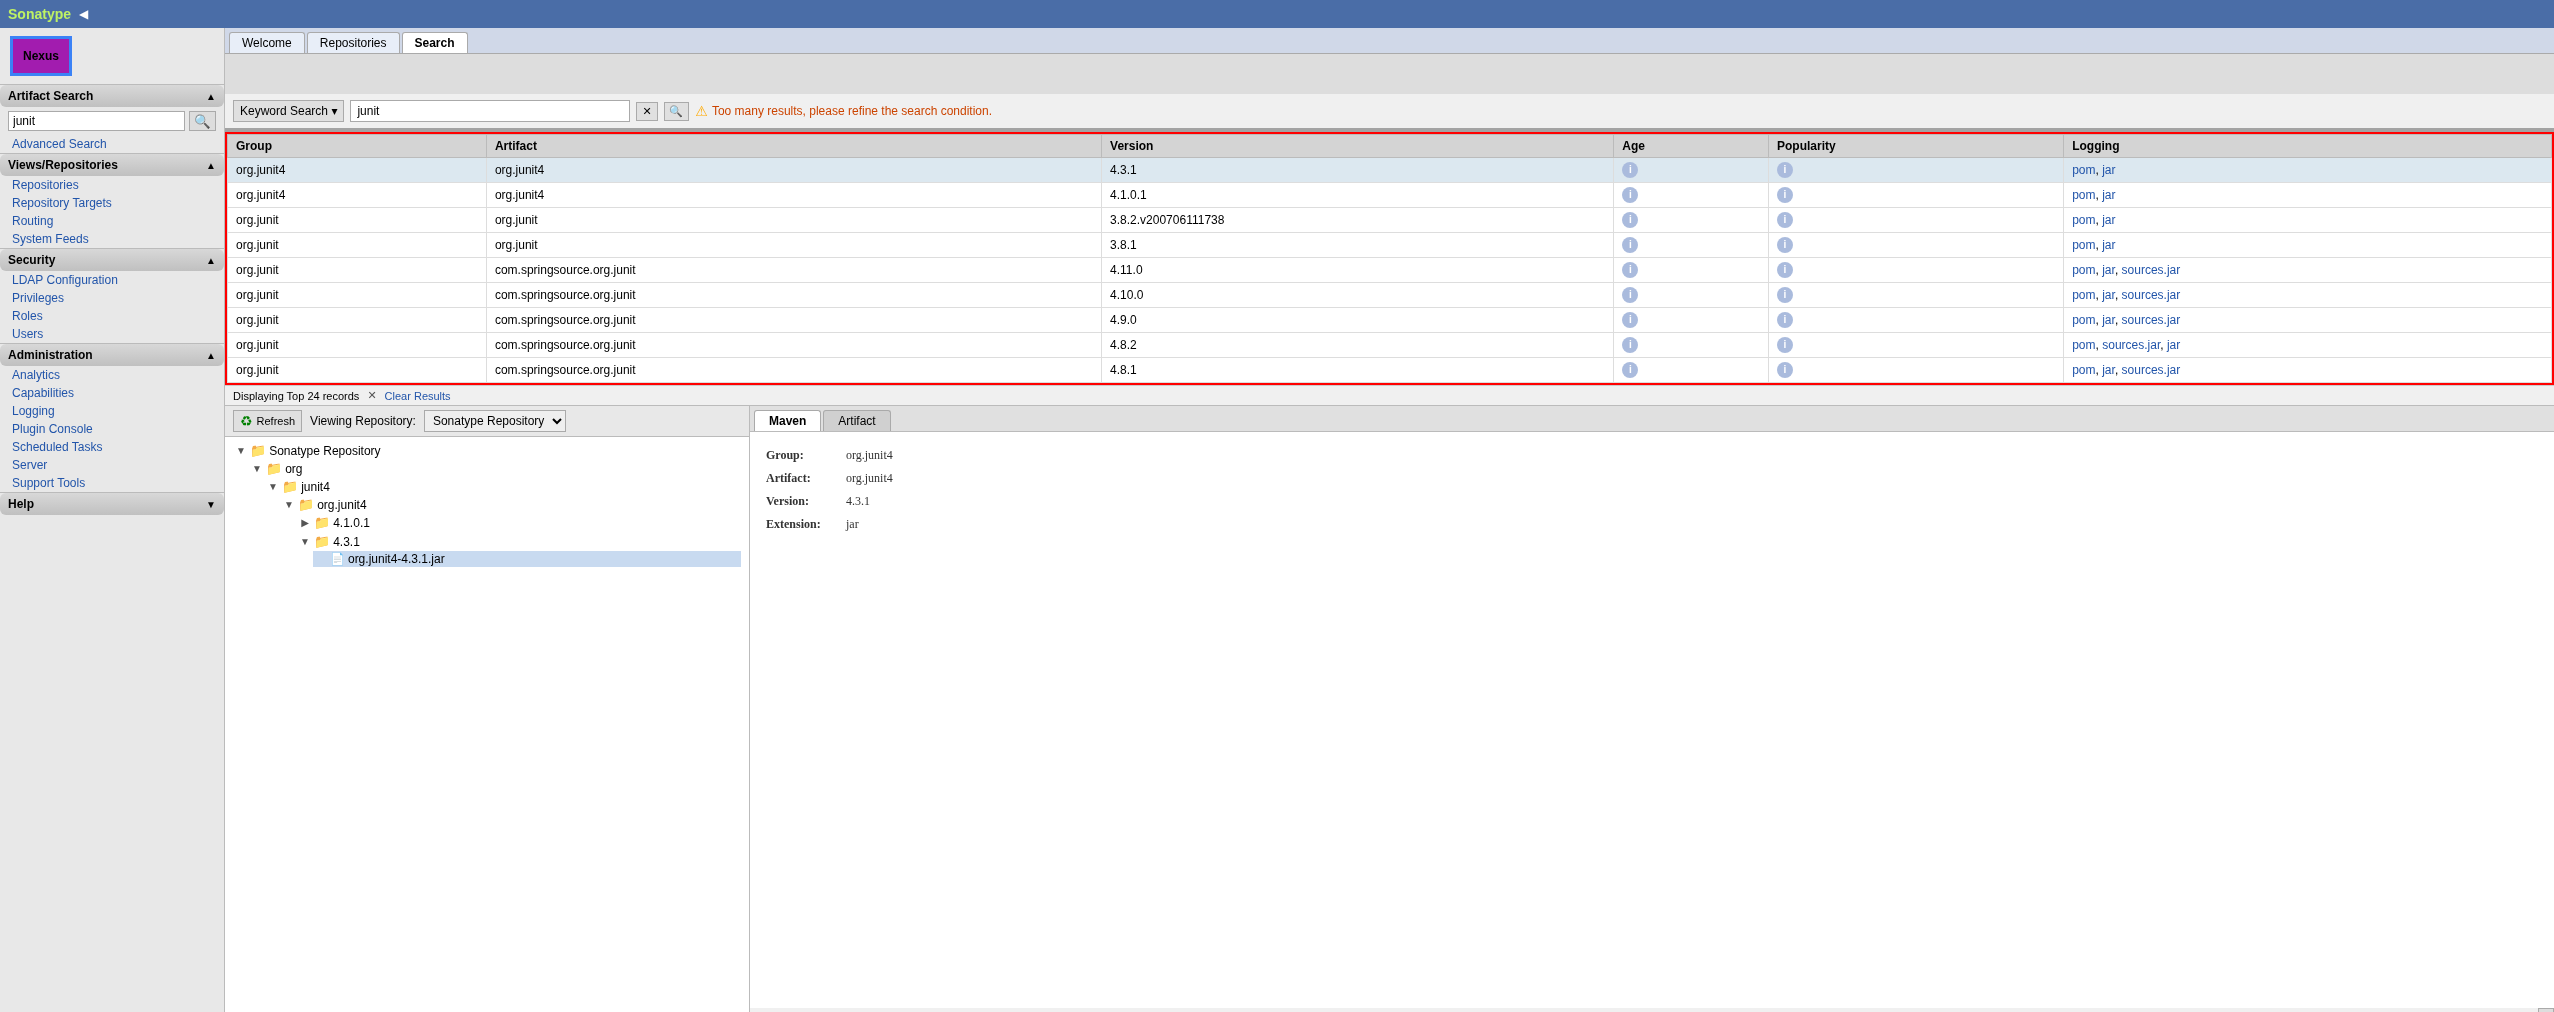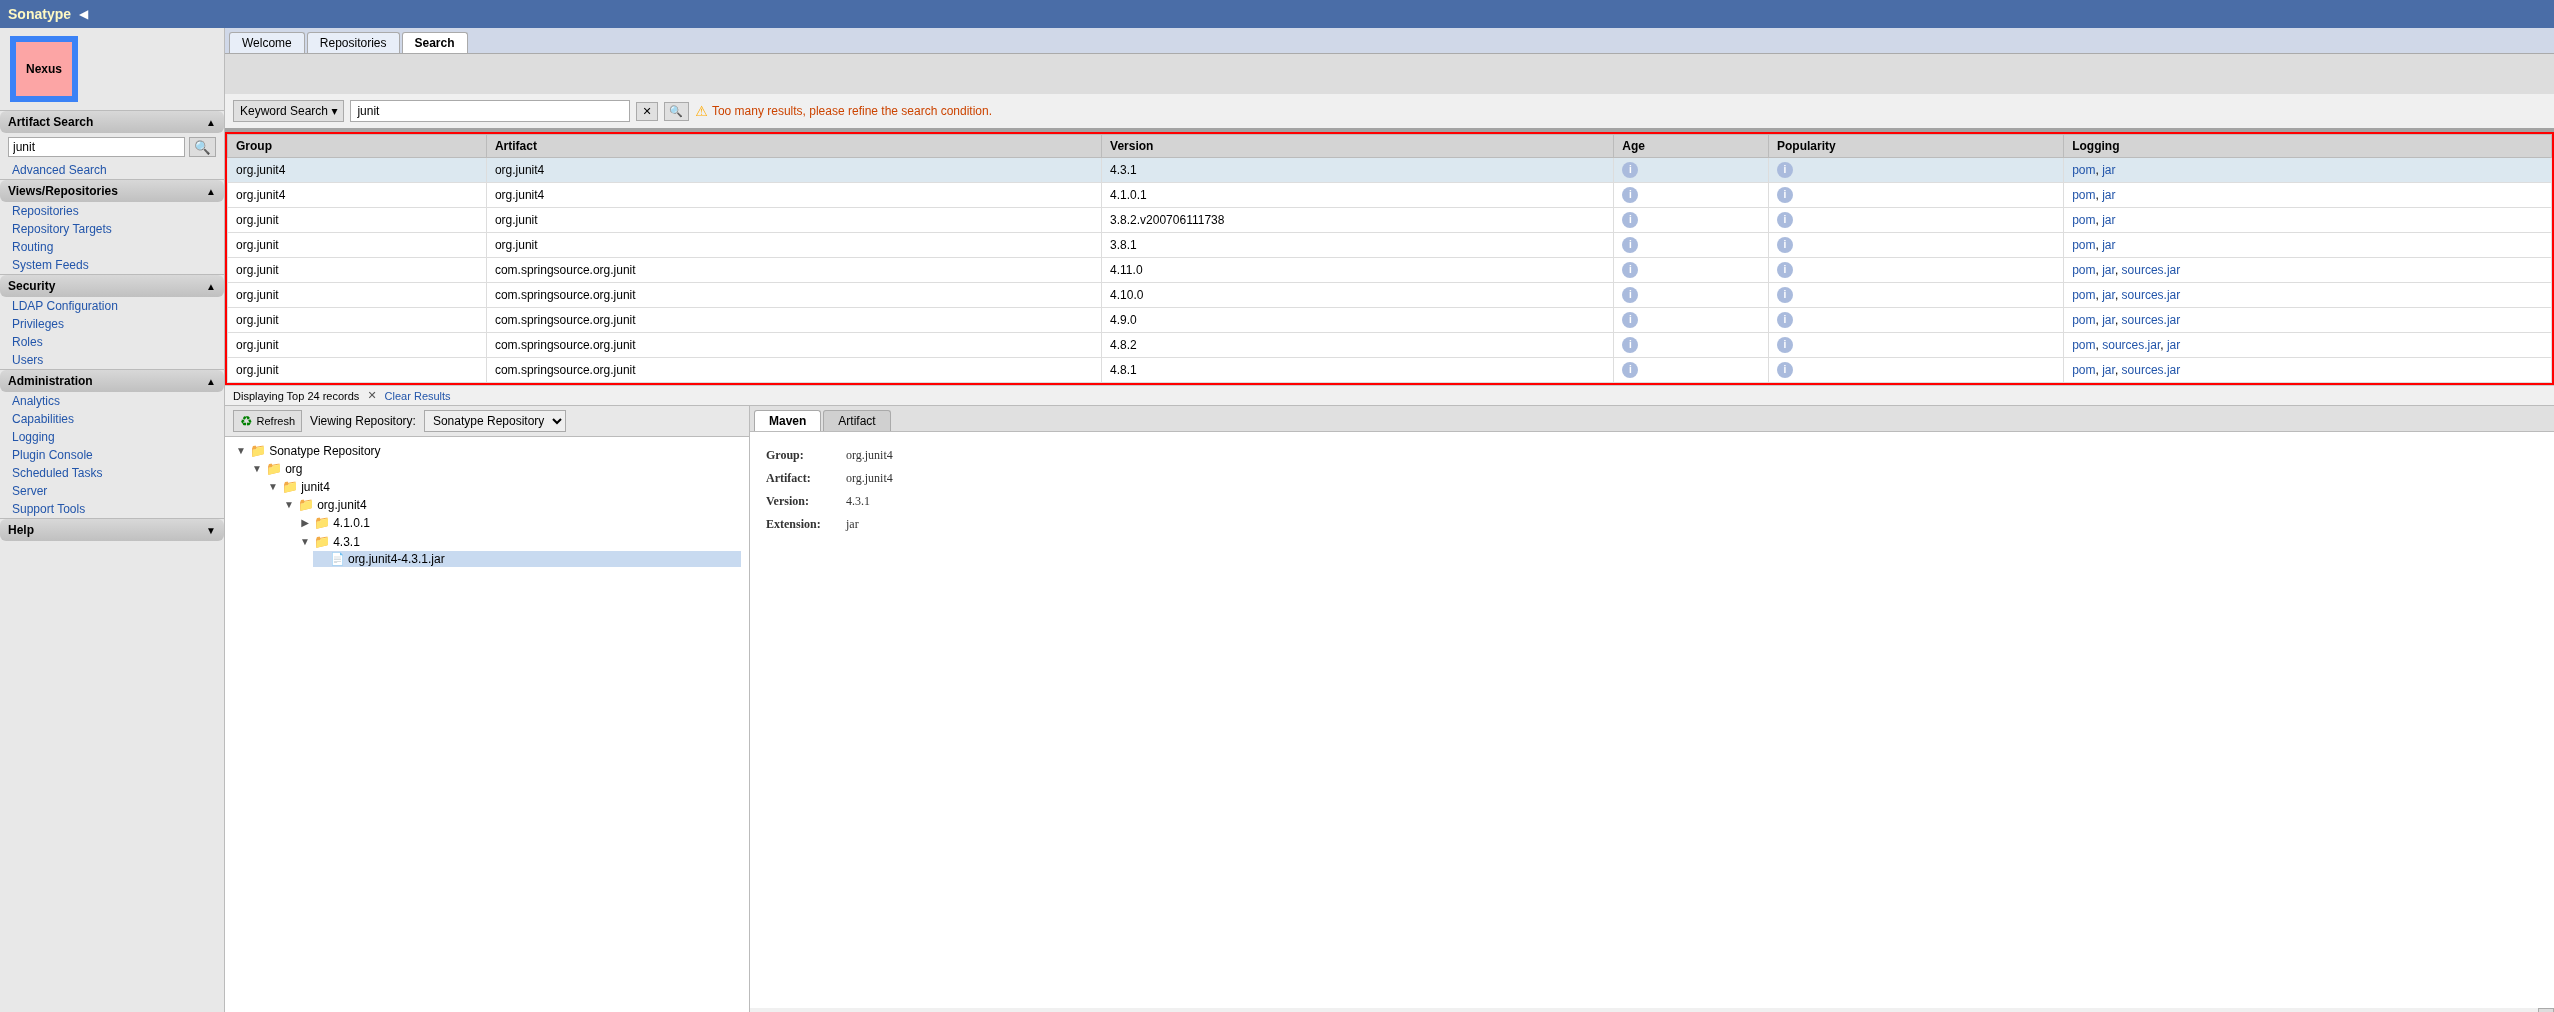--- a/index.html
+++ b/index.html
@@ -6,21 +6,21 @@
     body { font-family: Arial, sans-serif; font-size: 12px; background: #ddd; display: flex; flex-direction: column; height: 100vh; overflow: hidden; }
 
     
     .top-bar { background: #4a6da7; height: 28px; display: flex; align-items: center; padding: 0 8px; }
 
     
     .main-layout { display: flex; flex: 1; overflow: hidden; }
 
     
     .sidebar { width: 225px; background: #e8e8e8; border-right: 1px solid #bbb; display: flex; flex-direction: column; overflow-y: auto; flex-shrink: 0; }
-    .sidebar-nexus-btn { background: #fca5a5; border: 6px solid #3b82f6; margin: 4px; padding: 20px 10px; cursor: pointer; font-size: 12px; font-weight: bold; display: inline-block; }
+    .sidebar-nexus-btn { background: #a21caf; border: 3px solid #3b82f6; margin: 4px; padding: 10px 10px; cursor: pointer; font-size: 12px; font-weight: bold; display: inline-block; }
     .sidebar-section { border-top: 1px solid #bbb; }
     .sidebar-section-header { background: linear-gradient(to bottom, #d8d8d8, #c0c0c0); padding: 4px 8px; font-weight: bold; font-size: 12px; display: flex; justify-content: space-between; align-items: center; border-radius: 6px; }
     .sidebar-section-arrow { font-size: 10px; cursor: pointer; }
     .sidebar-link { display: block; color: #2255aa; text-decoration: none; padding: 2px 12px; font-size: 12px; cursor: pointer; }
     .sidebar-input-row { padding: 4px 8px; display: flex; gap: 4px; }
     .sidebar-input { width: 100%; padding: 2px 4px; border: 1px solid #aaa; font-size: 12px; }
     .sidebar-search-btn { background: #ddd; border: 1px solid #aaa; padding: 1px 4px; cursor: pointer; }
 
     
     .content-area { flex: 1; display: flex; flex-direction: column; overflow: hidden; }
@@ -87,21 +87,21 @@
     ::-webkit-scrollbar { width: 8px; height: 8px; }
     ::-webkit-scrollbar-track { background: #f0f0f0; }
     ::-webkit-scrollbar-thumb { background: #bbb; border-radius: 4px; }
   </style>
 </head>
 <body>
 
 <div class="main-layout" style="height:100vh; display:flex; flex-direction:column;">
 
   <div class="top-bar">
-    <span style="color:#fef9c3;font-weight:bold;font-size:14px;">Sonatype</span>
+    <span style="color:#bef264;font-weight:bold;font-size:14px;">Sonatype</span>
     <span style="color:white;margin-left:8px;cursor:pointer;font-size:12px;">◀</span>
   </div>
   <div style="display:flex;flex:1;overflow:hidden;">
 
     <div class="sidebar">
       <div style="padding:4px 6px;">
         <button class="sidebar-nexus-btn">Nexus</button>
       </div>
 
       <div class="sidebar-section">

